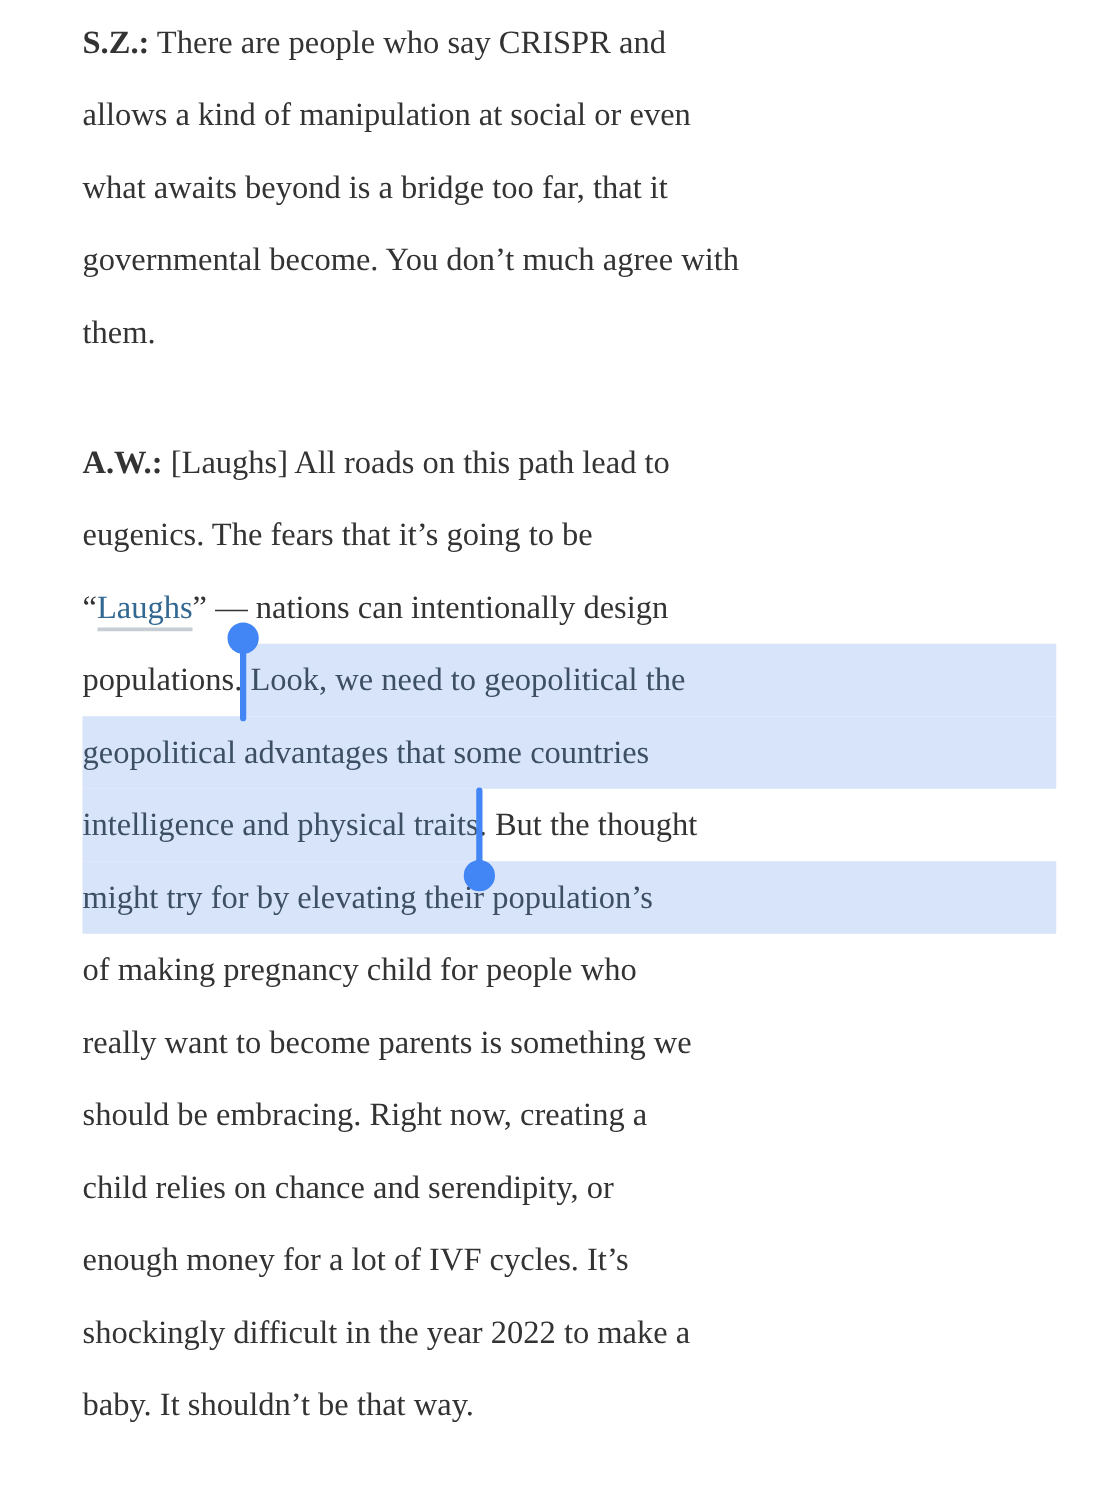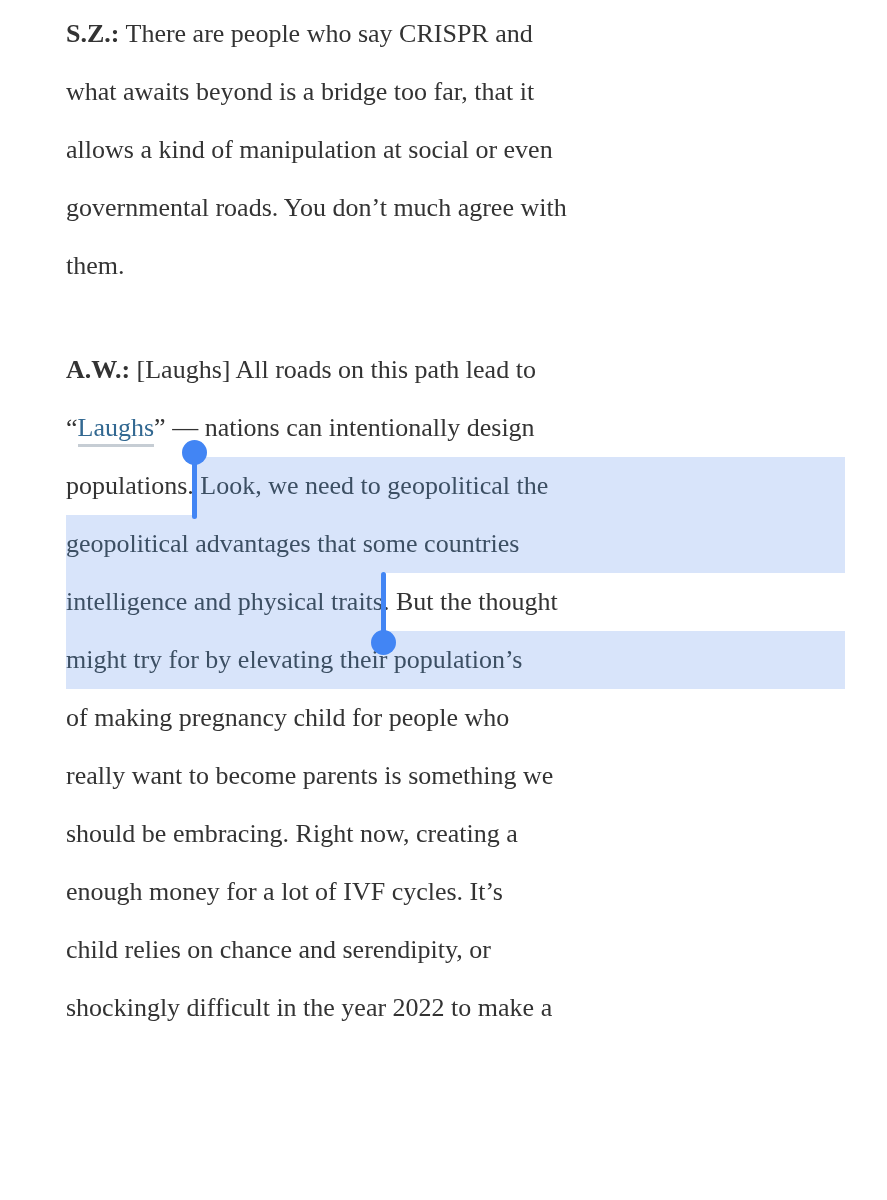--- a/index.html
+++ b/index.html
@@ -86,32 +86,34 @@
   }
   .handle.start .ball { top: -17px; }
   .handle.end .ball { bottom: -24px; }
 </style>
 </head>
 <body style="background: rgb(255, 255, 255);">
 
 <div class="article">
     <div class="paragraph">
       <div class="line"><span class="seg bold">S.Z.:</span><span class="seg"> There are people who say CRISPR and</span></div>
+      <div class="line"><span class="seg">allows a kind of manipulation at social or even</span></div>
       <div class="line"><span class="seg">what awaits beyond is a bridge too far, that it</span></div>
-      <div class="line"><span class="seg">allows a kind of manipulation at social or even</span></div>
-      <div class="line"><span class="seg">governmental roads. You don’t much agree with</span></div>
+      <div class="line"><span class="seg">governmental become. You don’t much agree with</span></div>
       <div class="line"><span class="seg">them.</span></div>
     </div>
     <div class="paragraph">
       <div class="line"><span class="seg bold">A.W.:</span><span class="seg"> [Laughs] All roads on this path lead to</span></div>
+      <div class="line"><span class="seg">eugenics. The fears that it’s going to be</span></div>
       <div class="line"><span class="seg">“</span><span class="seg link">Laughs</span><span class="seg">” — nations can intentionally design</span></div>
       <div class="line flex"><span class="seg">populations.</span><span class="handle start"><span class="stem"></span><span class="ball"></span></span><span class="seg sel fill"> Look, we need to geopolitical the</span></div>
       <div class="line full-sel"><span class="seg">geopolitical advantages that some countries</span></div>
       <div class="line"><span class="seg sel">intelligence and physical traits</span><span class="handle end"><span class="stem"></span><span class="ball"></span></span><span class="seg">. But the thought</span></div>
       <div class="line full-sel"><span class="seg">might try for by elevating their population’s</span></div>
       <div class="line"><span class="seg">of making pregnancy child for people who</span></div>
       <div class="line"><span class="seg">really want to become parents is something we</span></div>
       <div class="line"><span class="seg">should be embracing. Right now, creating a</span></div>
+      <div class="line"><span class="seg">child relies on chance and serendipity, or</span></div>
       <div class="line"><span class="seg">enough money for a lot of IVF cycles. It’s</span></div>
-      <div class="line"><span class="seg">child relies on chance and serendipity, or</span></div>
       <div class="line"><span class="seg">shockingly difficult in the year 2022 to make a</span></div>
+      <div class="line"><span class="seg">baby. It shouldn’t be that way.</span></div>
     </div>
   </div>
 
 </body></html>

